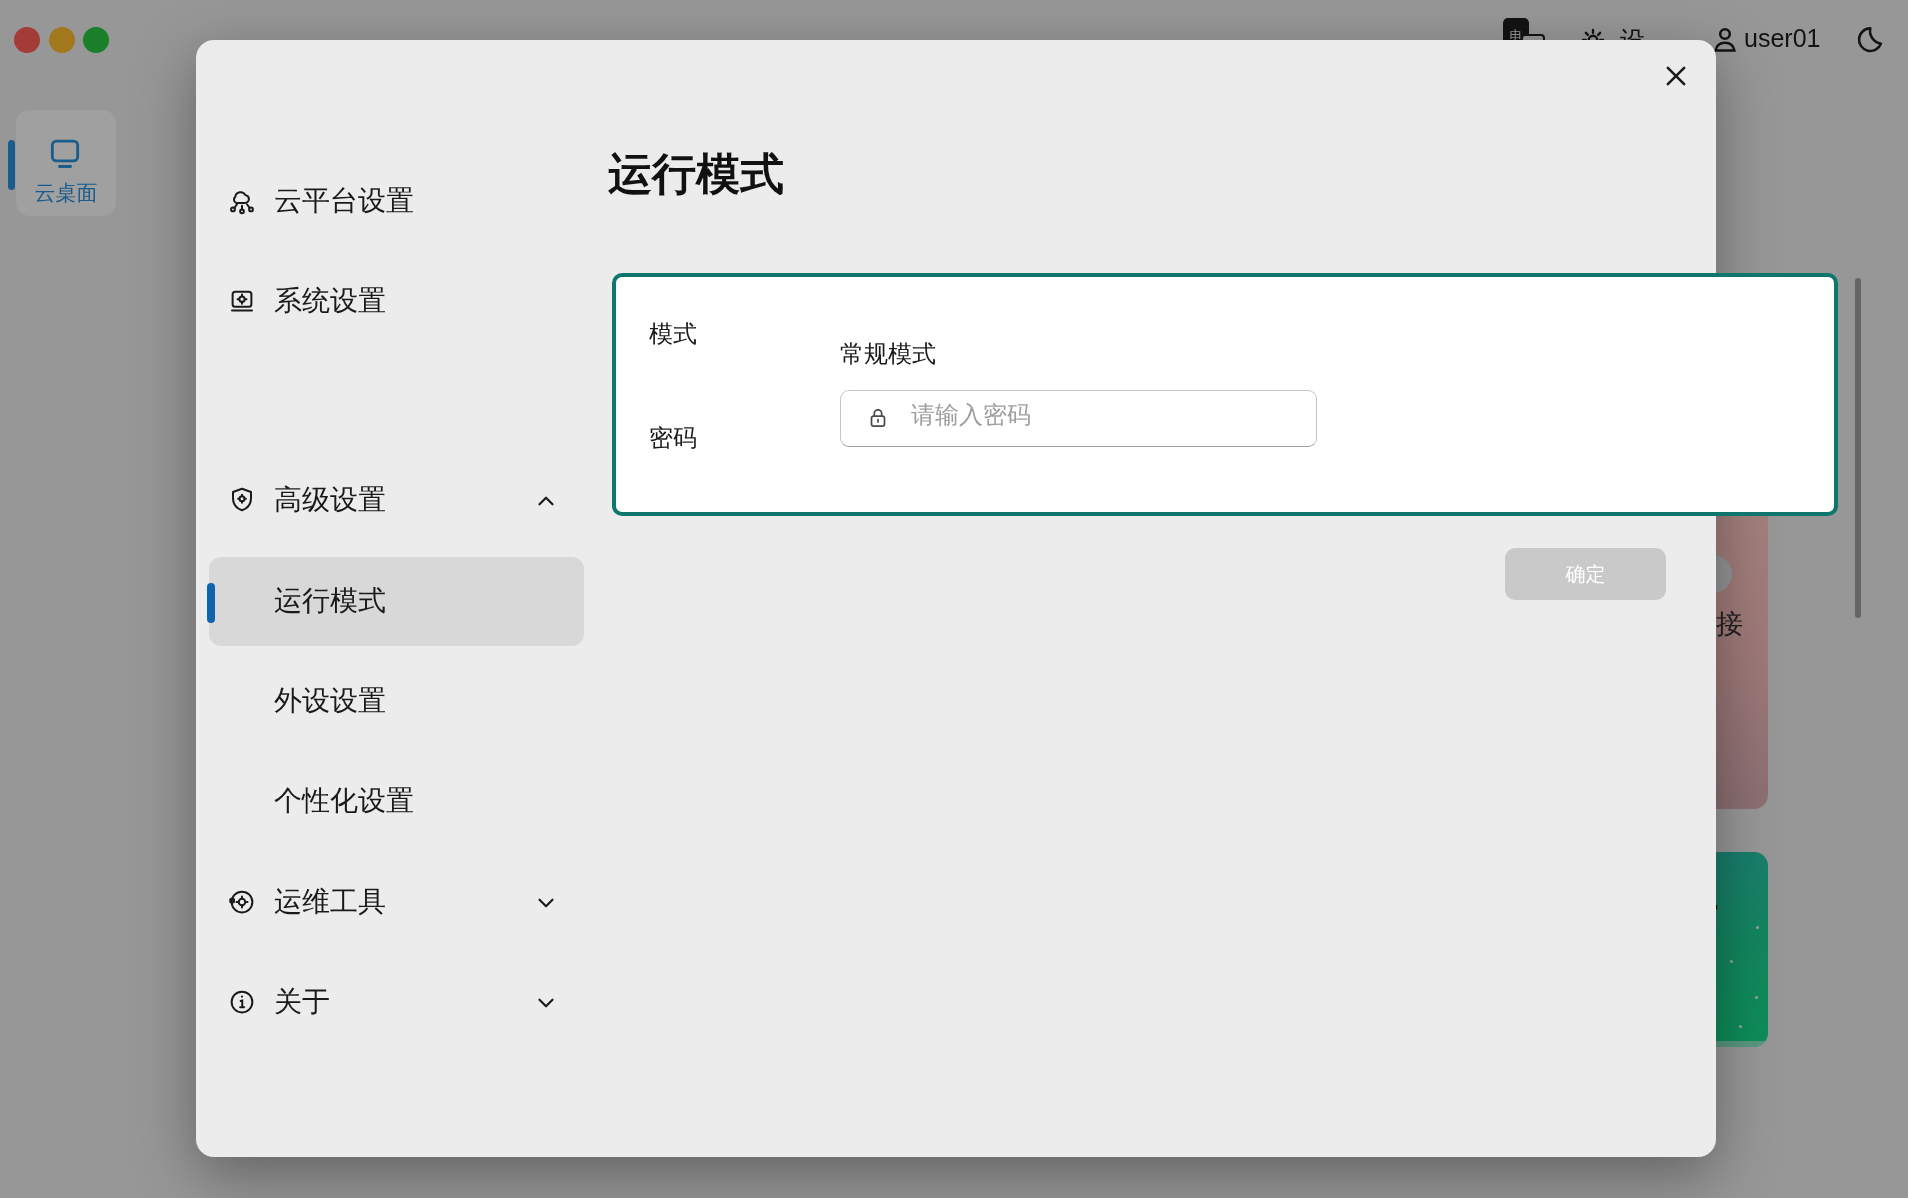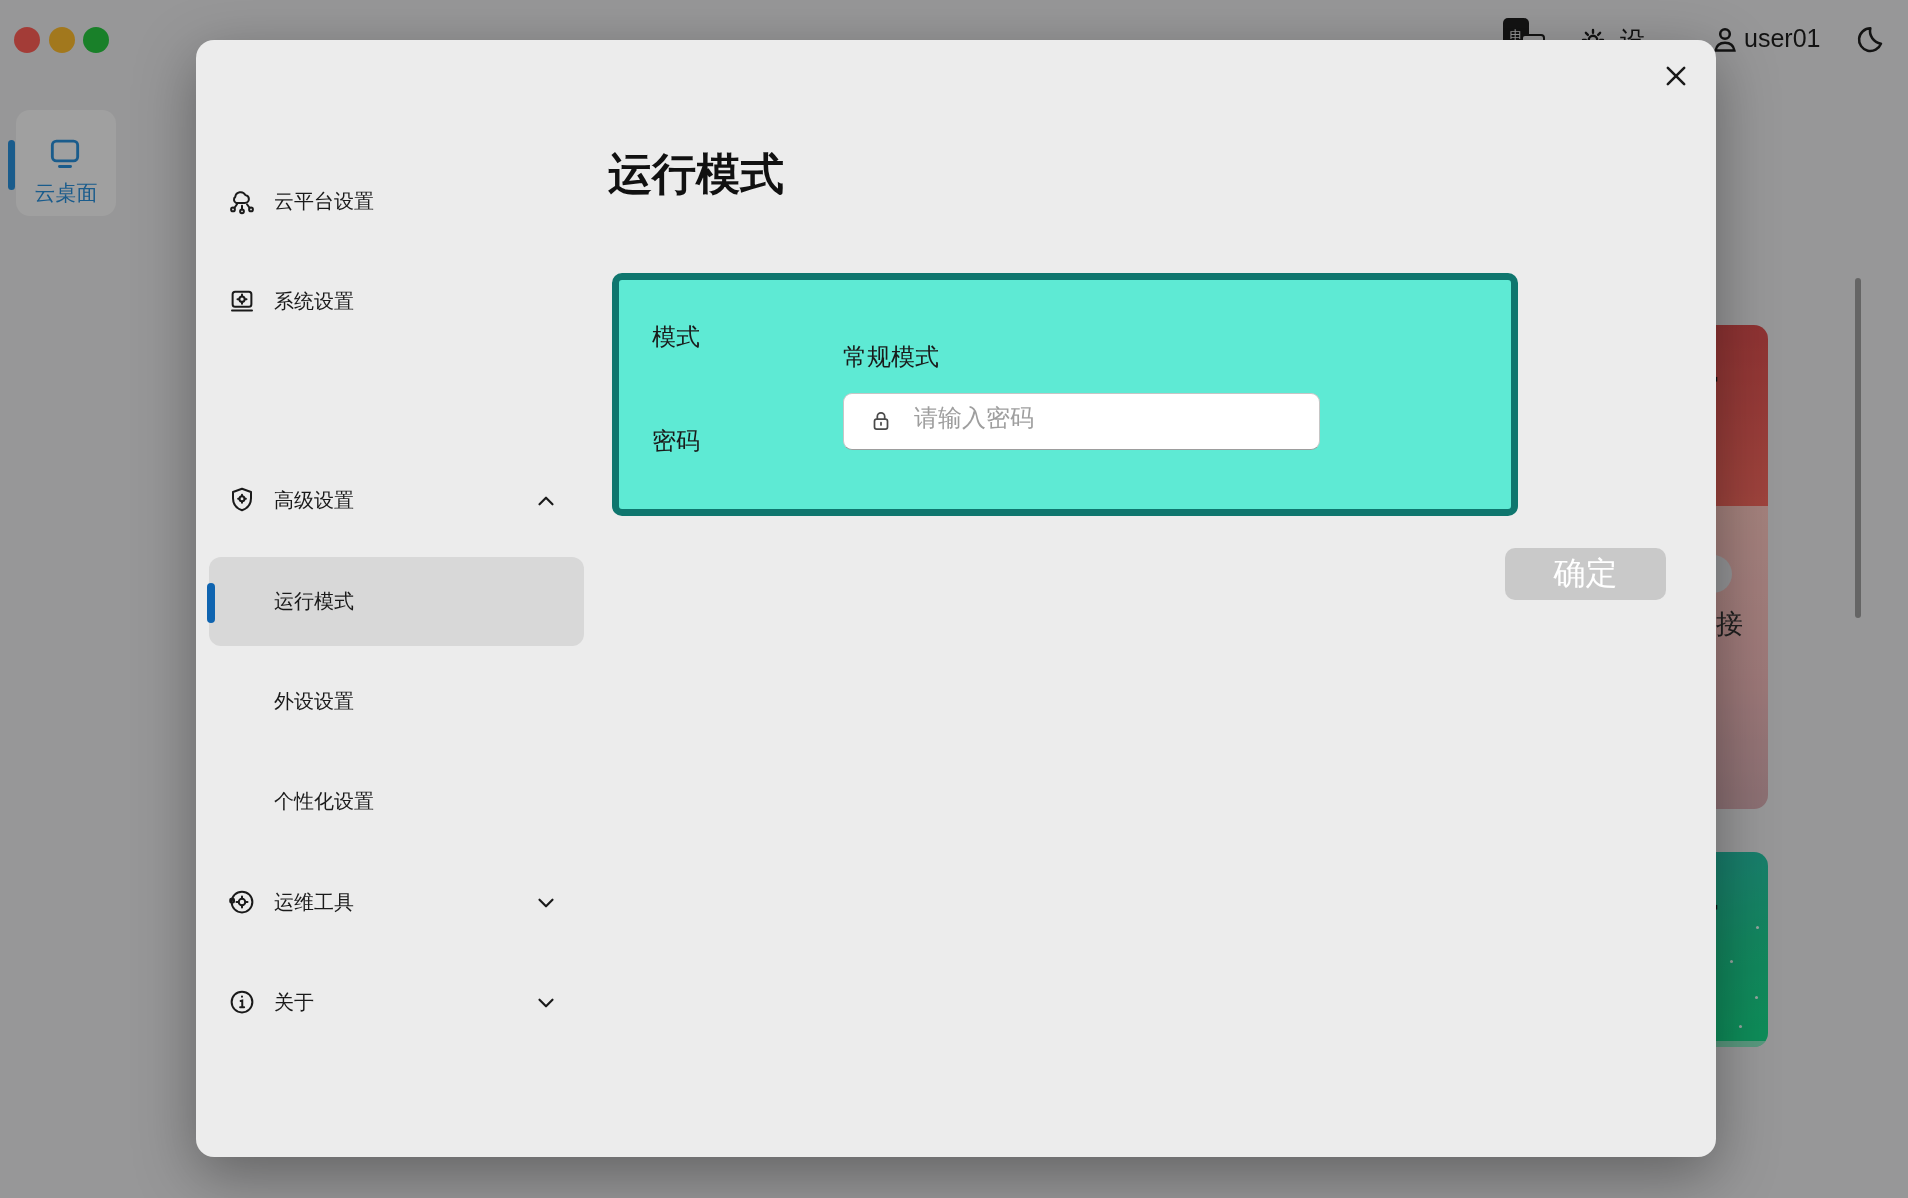--- a/index.html
+++ b/index.html
@@ -50,40 +50,40 @@
   .overlay { position:absolute; inset:0; background:rgba(0,0,0,0.36); z-index:5; }
 
   
   .modal { position:absolute; left:196px; top:40px; width:1520px; height:1117px; border-radius:18px;
     background:#ececec; z-index:10; box-shadow:0 18px 60px rgba(0,0,0,0.35); }
   .close-btn { position:absolute; left:1462px; top:18px; width:36px; height:36px; display:flex;
     align-items:center; justify-content:center; color:#1a1a1a; cursor:pointer; }
 
   .menu-row { position:absolute; left:13px; width:375px; height:90px; display:flex; align-items:center; cursor:pointer; }
   .menu-ic { position:absolute; left:18px; width:30px; height:30px; color:#1a1a1a; }
-  .menu-label { position:absolute; left:65px; font-size:20px; color:#1a1a1a; white-space:nowrap; }
+  .menu-label { position:absolute; left:65px; font-size:28px; color:#1a1a1a; white-space:nowrap; }
   .menu-chev { position:absolute; left:324px; width:26px; height:26px; color:#1a1a1a; }
   .menu-selected { position:absolute; left:13px; top:517px; width:375px; height:89px; border-radius:12px; background:#d8d8d8; }
   .sel-bar { position:absolute; left:11px; top:543px; width:8px; height:40px; border-radius:4px; background:#0f64b0; }
 
   .page-title { position:absolute; left:412px; top:105px; font-size:44px; font-weight:600; color:#111; }
 
-  .panel { position:absolute; left:416px; top:233px; width:906px; height:243px; border-radius:10px;
-    background:#5eead4; border:7px solid #0f766e; }
+  .panel { position:absolute; left:416px; top:233px; width:1226px; height:243px; border-radius:10px;
+    background:#ffffff; border:4px solid #0f766e; }
   .form-label { position:absolute; left:33px; font-size:24px; color:#1a1a1a; }
   .mode-value { position:absolute; left:224px; top:41px; font-size:24px; color:#1a1a1a;margin-top:20px; }
   .pwd-input { position:absolute; left:224px; top:113px; width:477px; height:57px; border-radius:9px;
     border:1px solid #c6c6c6; border-bottom-color:#9d9d9d; background:#ffffff; font-size:24px;
     padding:0 16px 8px 70px; color:#1a1a1a; outline:none; font-family:inherit; }
   .pwd-input::placeholder { color:#9e9e9e; }
   .lock-ic { position:absolute; left:249px; top:128px; width:26px; height:26px; color:#4a4a4a; pointer-events:none; }
   .pwd-hint { position:absolute; left:225px; top:450px; font-size:21px; color:#8d8d8d; white-space:nowrap; }
 
   .ok-btn { position:absolute; left:1309px; top:508px; width:161px; height:52px; border-radius:10px;
-    border:none; background:#c9c9c9; color:#ffffff; font-size:32px; font-family:inherit; }
+    border:none; background:#c9c9c9; color:#ffffff; font-size:20px; font-family:inherit; }
 
   svg { display:block; }
 </style>
 </head>
 <body>
 
 <div id="stage">
 
   <div class="app">
 

